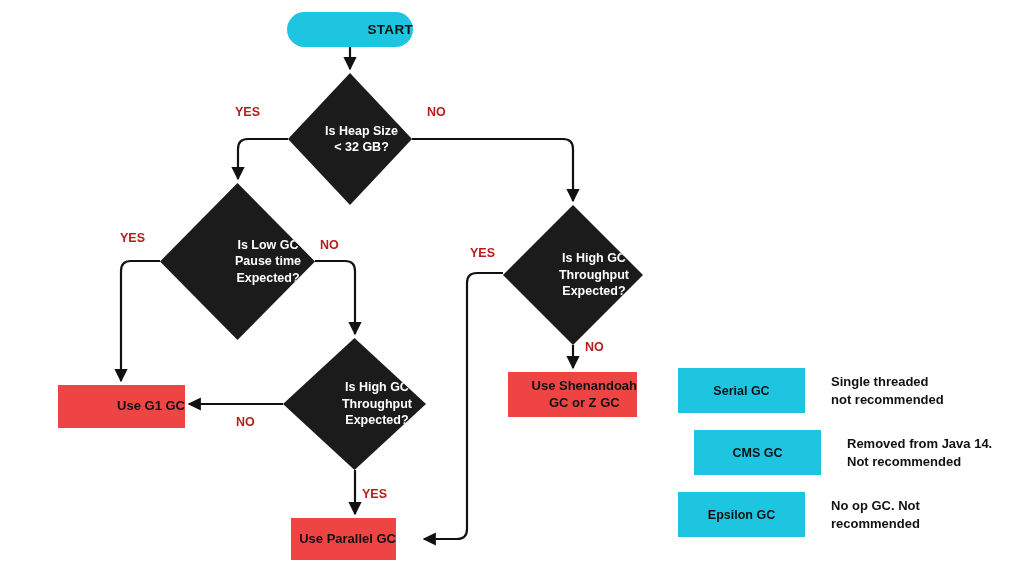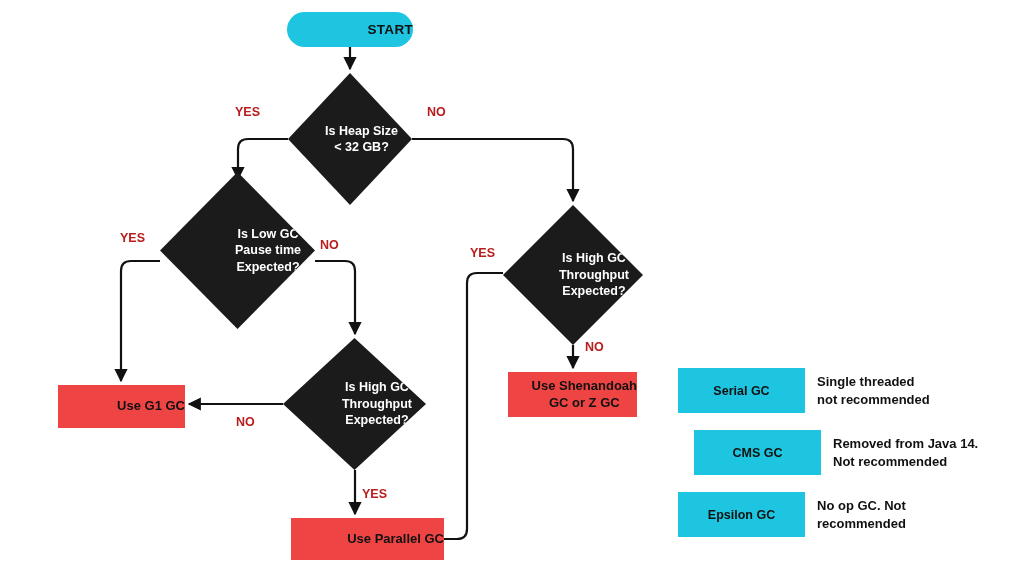--- a/index.html
+++ b/index.html
@@ -86,21 +86,21 @@
     background: #1ec5e0;
     color: #111111;
     font-weight: bold;
     font-size: 12.5px;
     display: flex;
     align-items: center;
     justify-content: center;
     box-sizing: border-box;
   }
   .legend-desc {
-    margin-left: 12px;
+    margin-left: 26px;
     color: #111111;
     font-weight: bold;
     font-size: 13px;
     line-height: 1.35;
     white-space: pre-line;
   }
 </style>
 </head>
 <body>
 
@@ -138,21 +138,21 @@
     <span>START</span>
   </div>
 
   <div class="node diamond" style="left:288px; top:73px; width:124px; height:132px;">
     <span class="dtext">
       <span>Is Heap Size</span><br>
       <span>&lt; 32 GB?</span>
     </span>
   </div>
 
-  <div class="node diamond" style="left:160px; top:172px; width:155px; height:157px;">
+  <div class="node diamond" style="left:160px; top:183px; width:155px; height:157px;">
     <span class="dtext">
       <span>Is Low GC</span><br>
       <span>Pause time</span><br>
       <span>Expected?</span>
     </span>
   </div>
 
   <div class="node diamond" style="left:283px; top:338px; width:143px; height:132px;">
     <span class="dtext">
       <span>Is High GC</span><br>
@@ -166,21 +166,21 @@
       <span>Is High GC</span><br>
       <span>Throughput</span><br>
       <span>Expected?</span>
     </span>
   </div>
 
   <div class="node rect" style="left:58px; top:385px; width:127px; height:43px;">
     <span>Use G1 GC</span>
   </div>
 
-  <div class="node rect" style="left:291px; top:518px; width:153px; height:42px;">
+  <div class="node rect" style="left:291px; top:518px; width:105px; height:42px;">
     <span>Use Parallel GC</span>
   </div>
 
   <div class="node rect" style="left:508px; top:372px; width:129px; height:45px;">
     <span>
       <span>Use Shenandoah</span><br>
       <span>GC or Z GC</span>
     </span>
   </div>
 

